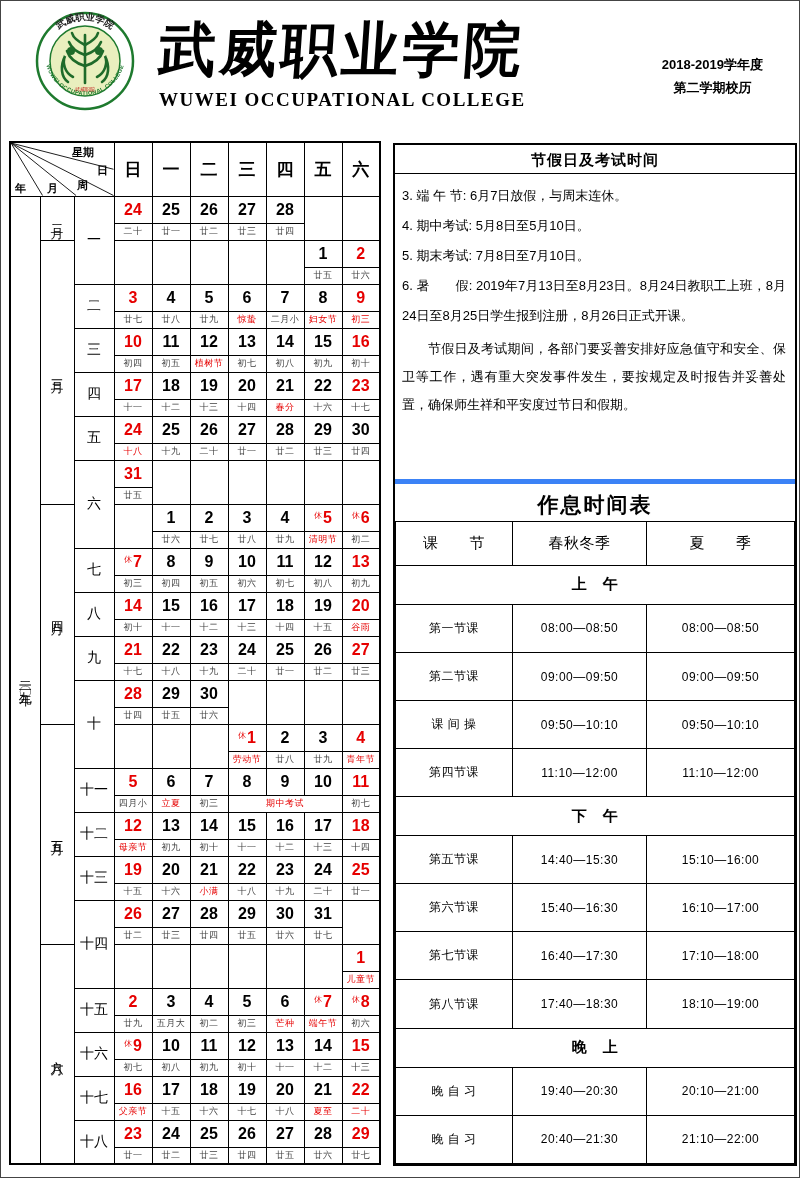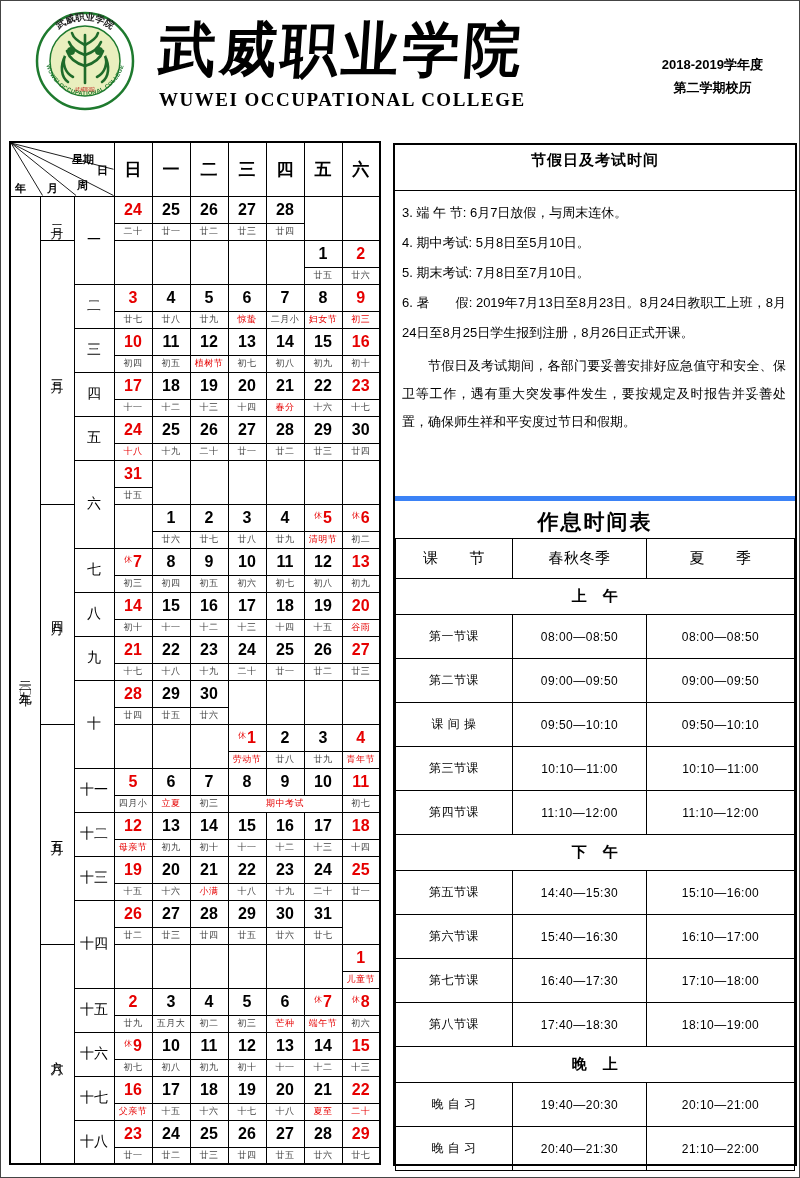--- a/index.html
+++ b/index.html
@@ -57,21 +57,21 @@
   .vert { writing-mode: vertical-rl; text-orientation: upright; margin: 0 auto;
           font-size: 13px; letter-spacing: 3px; line-height: 1; }
   .xiu { font-size: 8px; color: var(--red); font-weight: 400;
          position: relative; top: -5px; margin-right: 1px; }
 
   
   .right-panel {
     position: absolute; left: 392px; top: 142px; width: 404px; height: 1023px;
     border: 2px solid #000; display: flex; flex-direction: column; background: #fff;
   }
-  .rp-title { flex: none; height: 46px; line-height: 30px; border-bottom: 1px solid #000;
+  .rp-title { flex: none; height: 29px; line-height: 30px; border-bottom: 1px solid #000;
     text-align: center; font-size: 15px; font-weight: 700; letter-spacing: 1px; }
   .rp-notes { flex: none; height: 305px; padding: 7px 9px 0 7px; font-size: 13px; overflow: hidden; }
   .note-item { line-height: 30px; text-align: justify; }
   .note-para { margin-top: 4px; text-indent: 2em; line-height: 28px; text-align: justify; }
   .rp-sched-title { flex: none; height: 42px; line-height: 42px; border-top: 5px solid #3b82f6;
     text-align: center; font-size: 21px; font-weight: 700; letter-spacing: 2px; }
   #sched { width: 100%; flex: 1; border-collapse: collapse; table-layout: fixed; }
   #sched td { border: 1px solid #000; text-align: center; vertical-align: middle;
     font-size: 12px; letter-spacing: 0.5px; }
   #sched tr.hdr td { height: 40px; font-size: 15px; }
@@ -139,21 +139,21 @@
     </colgroup>
     <thead>
       <tr class="hdr-row" id="day-header-row">
         <th class="corner" colspan="3">
           <svg viewBox="0 0 104 54" preserveAspectRatio="none">
             <line x1="0" y1="0" x2="32" y2="54" stroke="#000" stroke-width="0.9"></line>
             <line x1="0" y1="0" x2="66" y2="54" stroke="#000" stroke-width="0.9"></line>
             <line x1="0" y1="0" x2="104" y2="54" stroke="#000" stroke-width="0.9"></line>
             <line x1="0" y1="0" x2="104" y2="27" stroke="#000" stroke-width="0.9"></line>
           </svg>
-          <span class="lbl" style="left:61px;top:11px">星期</span>
+          <span class="lbl" style="left:61px;top:4px">星期</span>
           <span class="lbl" style="left:86px;top:22px">日</span>
           <span class="lbl" style="left:4px;top:40px">年</span>
           <span class="lbl" style="left:36px;top:40px">月</span>
           <span class="lbl" style="left:66px;top:37px">周</span>
         </th>
       <th>日</th>
           <th>一</th>
           <th>二</th>
           <th>三</th>
           <th>四</th>
@@ -601,25 +601,20 @@
             <td class="cls-label">第二节课</td>
             <td class="cls-time">09:00—09:50</td>
             <td class="cls-time">09:00—09:50</td>
           </tr>
           <tr class="cls-row">
             <td class="cls-label">课 间 操</td>
             <td class="cls-time">09:50—10:10</td>
             <td class="cls-time">09:50—10:10</td>
           </tr>
           <tr class="cls-row">
-            <td class="cls-label">第三节课</td>
-            <td class="cls-time">10:10—11:00</td>
-            <td class="cls-time">10:10—11:00</td>
-          </tr>
-          <tr class="cls-row">
             <td class="cls-label">第四节课</td>
             <td class="cls-time">11:10—12:00</td>
             <td class="cls-time">11:10—12:00</td>
           </tr>
           <tr class="sec-row">
             <td colspan="3">下　午</td>
           </tr>
           <tr class="cls-row">
             <td class="cls-label">第五节课</td>
             <td class="cls-time">14:40—15:30</td>

